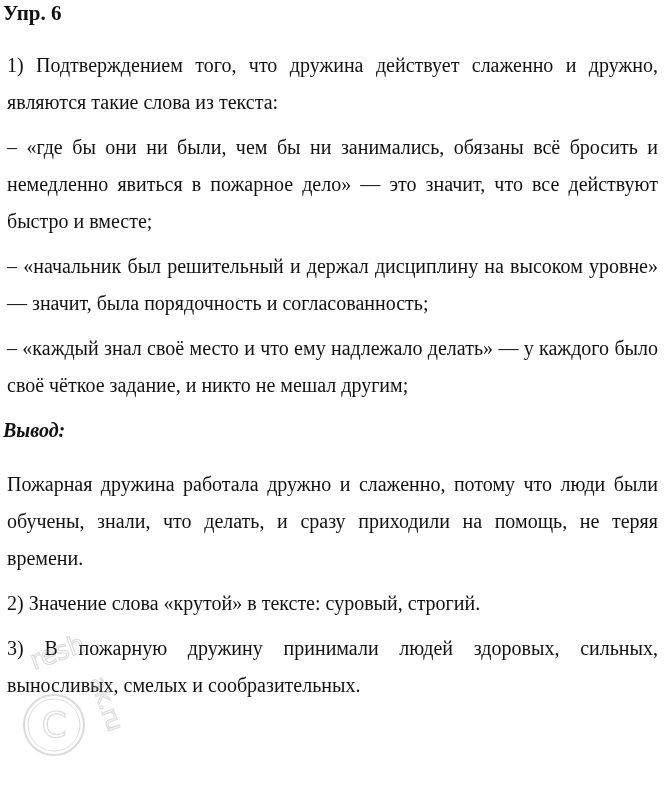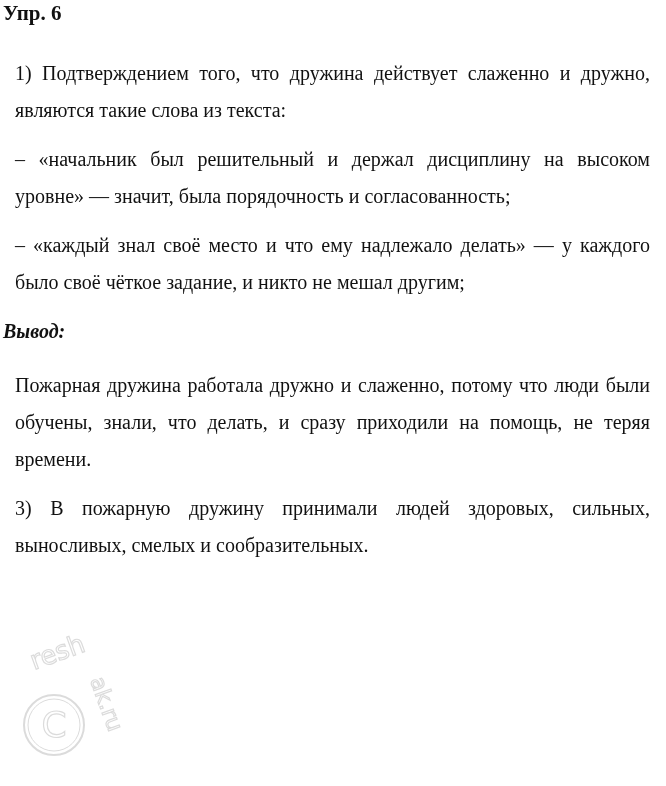--- a/index.html
+++ b/index.html
@@ -5,41 +5,43 @@
   html, body { margin: 0; padding: 0; background: #ffffff; }
   body {
     width: 666px; height: 786px; position: relative; overflow: hidden;
     font-family: "Liberation Serif", "DejaVu Serif", serif;
     color: #111111;
   }
   .header { position: absolute; left: 3px; right: 4px; top: 0; height: 30px; text-align: center; }
   .title { position: absolute; left: 0; top: 0px; font-weight: bold; font-size: 21px; line-height: 26px; }
   .copyright { position: absolute; right: 0; top: 0px; font-size: 20px; line-height: 26px; }
   .content { position: absolute; left: 3px; right: 4px; top: 43px; font-size: 20px; }
-  .para { margin: 12px; line-height: 37px; text-align: justify; }
+  .para { margin: 4px; line-height: 37px; text-align: justify; }
   .para.gap { margin-top: 8px; }
   .heading-italic { font-weight: bold; font-style: italic; margin: 8px 0 18px 0; line-height: 36px; }
   .watermark {
     position: absolute; left: 14px; top: 630px; width: 110px; height: 140px;
     pointer-events: none; opacity: 0.35;
   }
 </style>
 </head>
 <body>
 
 <div class="header">
   <div class="title">Упр. 6</div>
 </div>
 
 <div class="content">
   <p class="para">1) Подтверждением того, что дружина действует слаженно и дружно, являются такие слова из текста:</p>
+  <p class="para gap">– «где бы они ни были, чем бы ни занимались, обязаны всё бросить и немедленно явиться в пожарное дело» — это значит, что все действуют быстро и вместе;</p>
   <p class="para gap">– «начальник был решительный и держал дисциплину на высоком уровне» — значит, была порядочность и согласованность;</p>
   <p class="para gap">– «каждый знал своё место и что ему надлежало делать» — у каждого было своё чёткое задание, и никто не мешал другим;</p>
   <p class="heading-italic">Вывод:</p>
   <p class="para gap">Пожарная дружина работала дружно и слаженно, потому что люди были обучены, знали, что делать, и сразу приходили на помощь, не теряя времени.</p>
+  <p class="para gap">2) Значение слова «крутой» в тексте: суровый, строгий.</p>
   <p class="para gap">3) В пожарную дружину принимали людей здоровых, сильных, выносливых, смелых и сообразительных.</p>
 </div>
 
 <div class="watermark">
   <svg width="110" height="140" viewBox="0 0 110 140">
     <circle cx="40" cy="95" r="30" fill="none" stroke="#999" stroke-width="2"></circle>
     <circle cx="40" cy="95" r="26" fill="none" stroke="#999" stroke-width="1"></circle>
     <text x="40" y="107" text-anchor="middle" font-size="36" fill="none" stroke="#999" stroke-width="1.2" font-family="DejaVu Sans, sans-serif">C</text>
     <text x="20" y="40" font-size="26" fill="none" stroke="#999" stroke-width="1.2" font-family="DejaVu Sans, sans-serif" transform="rotate(-20 20 40)">resh</text>
     <text x="76" y="50" font-size="22" fill="none" stroke="#999" stroke-width="1.2" font-family="DejaVu Sans, sans-serif" transform="rotate(70 76 50)">ak.ru</text>

